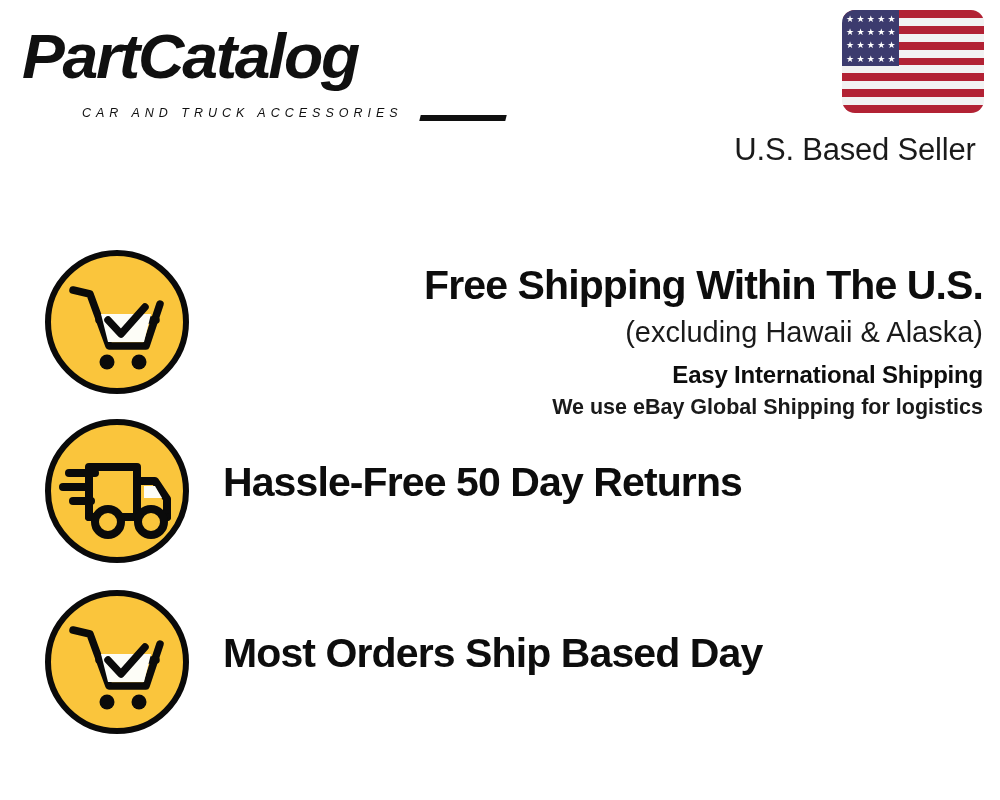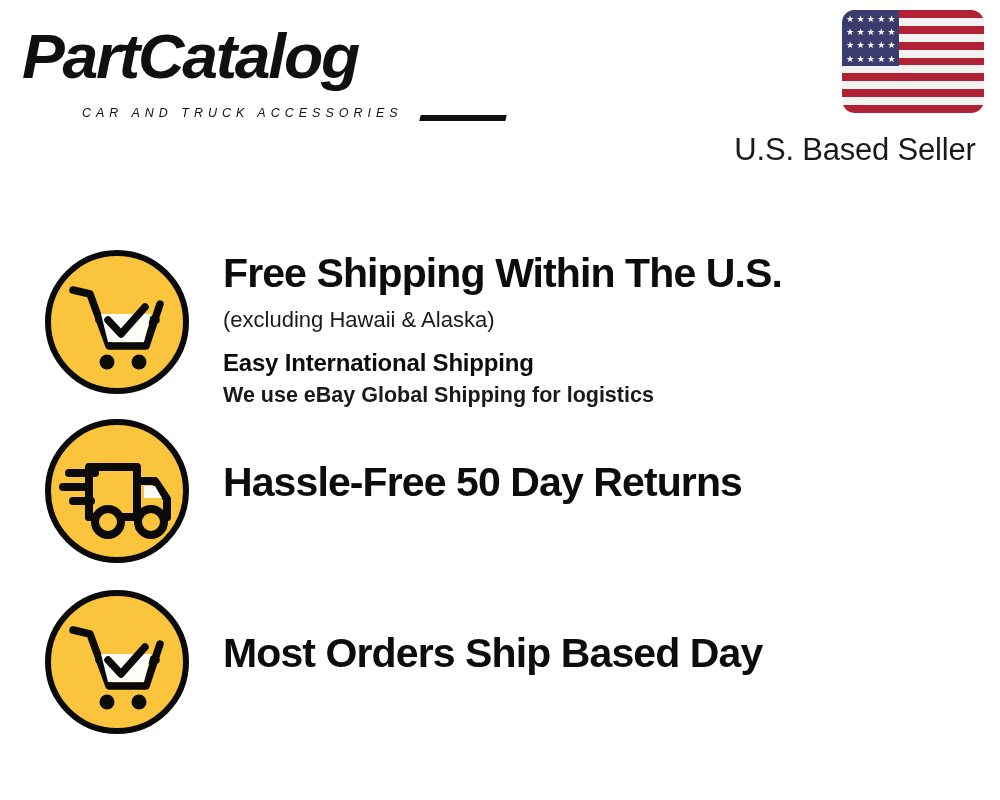--- a/index.html
+++ b/index.html
@@ -144,36 +144,36 @@
   #feature-row-0 .feature-icon { top: 2px; }
   #feature-row-1 .feature-icon { top: 0px; }
   #feature-row-2 .feature-icon { top: 0px; }
   .feature-icon svg { display: block; }
 
   .feature-text {
     position: absolute;
     left: 223px;
     width: 760px;
   }
-  #feature-row-0 .feature-text { top: 0px; }
+  #feature-row-0 .feature-text { top: 12px; text-align: right; }
   #feature-row-1 .feature-text { top: 38px; }
   #feature-row-2 .feature-text { top: 38px; }
 
   .feature-title {
     font-family: "Liberation Sans", sans-serif;
     font-size: 41px;
     font-weight: bold;
     letter-spacing: -0.9px;
     line-height: 50px;
     color: #0d0d0d;
     white-space: nowrap;
   }
   .feature-sub {
     font-family: "Liberation Sans", sans-serif;
-    font-size: 22px;
+    font-size: 29px;
     font-weight: normal;
     line-height: 32px;
     color: #1a1a1a;
     white-space: nowrap;
     margin-top: 6px;
   }
   .feature-sub2-bold {
     font-family: "Liberation Sans", sans-serif;
     font-size: 24px;
     font-weight: bold;

